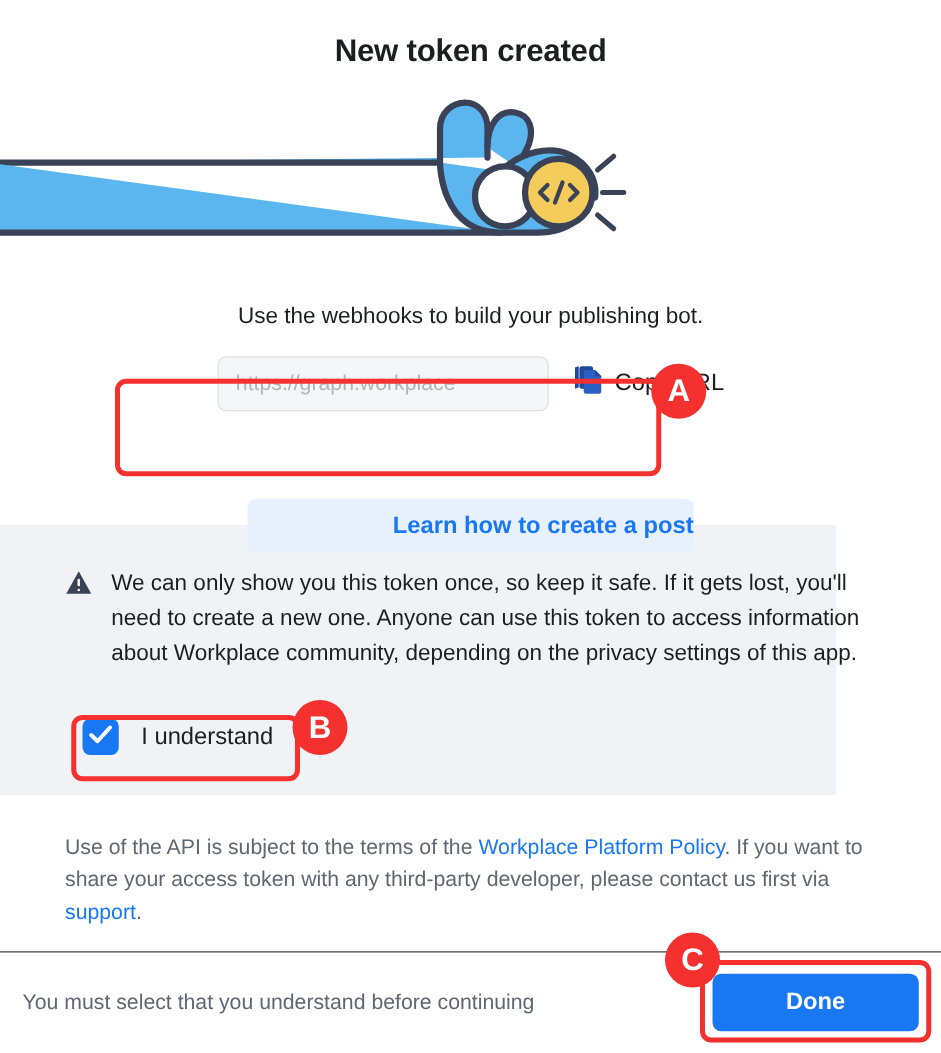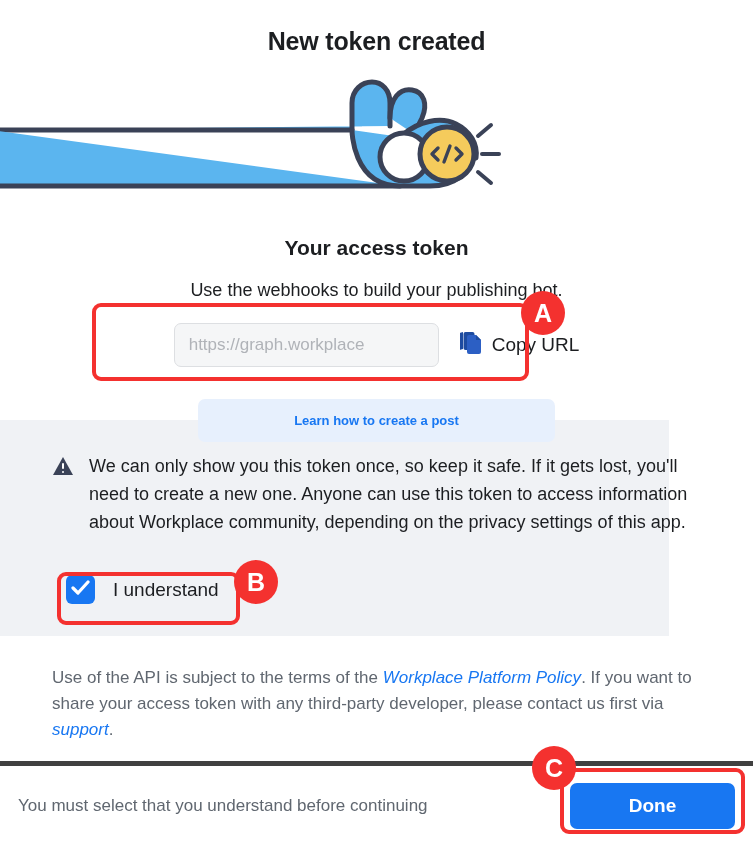--- a/index.html
+++ b/index.html
@@ -104,24 +104,25 @@
     position: absolute;
     top: 399px;
     left: 198px;
     width: 357px;
     height: 43px;
     background: #e7f0fd;
     border: none;
     border-radius: 7px;
     color: #1877f2;
     font-family: "Liberation Sans", sans-serif;
-    font-size: 13px;
+    font-size: 19px;
     font-weight: bold;
     cursor: pointer;
     z-index: 4;
+    text-align: right;
   }
 
   
   .warn-section {
     position: absolute;
     top: 420px; left: 0;
     width: 669px;
     height: 216px;
     background: #f0f2f5;
   }
@@ -162,30 +163,30 @@
 
   
   .api-text {
     position: absolute;
     top: 665px; left: 52px;
     width: 650px;
     font-size: 17px;
     line-height: 26px;
     color: #606770;
   }
-  .api-text a { color: #1877f2; text-decoration: none; font-style: italic; }
+  .api-text a { color: #1877f2; text-decoration: none; }
 
   
   .bottom-bar {
     position: absolute;
     top: 761px; left: 0;
     width: 753px;
     height: 81px;
     background: #ffffff;
-    border-top: 5px solid #404040;
+    border-top: 1px solid #404040;
   }
   .bottom-note {
     position: absolute;
     top: 30px; left: 18px;
     font-size: 17px;
     color: #606770;
   }
   .done-btn {
     position: absolute;
     top: 17px; left: 570px;
@@ -270,21 +271,20 @@
 
       <g stroke="#3a4257" stroke-width="4" stroke-linecap="round">
         <line x1="482" y1="86" x2="499" y2="86"></line>
         <line x1="478" y1="68" x2="491" y2="57"></line>
         <line x1="478" y1="104" x2="491" y2="115"></line>
       </g>
     </svg>
   </div>
 
   <div class="token-section">
-    <div class="token-title">Your access token</div>
     <div class="token-sub">Use the webhooks to build your publishing bot.</div>
     <div class="token-row">
       <input class="token-input" type="text" placeholder="https://graph.workplace" style="">
       <button class="copy-btn">
         <span>
           <svg width="24" height="26" viewBox="0 0 24 26">
             <path d="M1 3 C1 3 3 2 4 2 L4 19 C3 19 1 20 1 20 Z" fill="#1d4ba0"></path>
             <rect x="4.5" y="2" width="11" height="18" rx="2" fill="#1d4ba0"></rect>
             <path d="M10 5 h7 l5 5 v12 a2 2 0 0 1 -2 2 h-10 a2 2 0 0 1 -2 -2 v-15 a2 2 0 0 1 2 -2 z" fill="#2c5fc4"></path>
             <path d="M17 5 l5 5 h-5 z" fill="#1d4ba0"></path>

